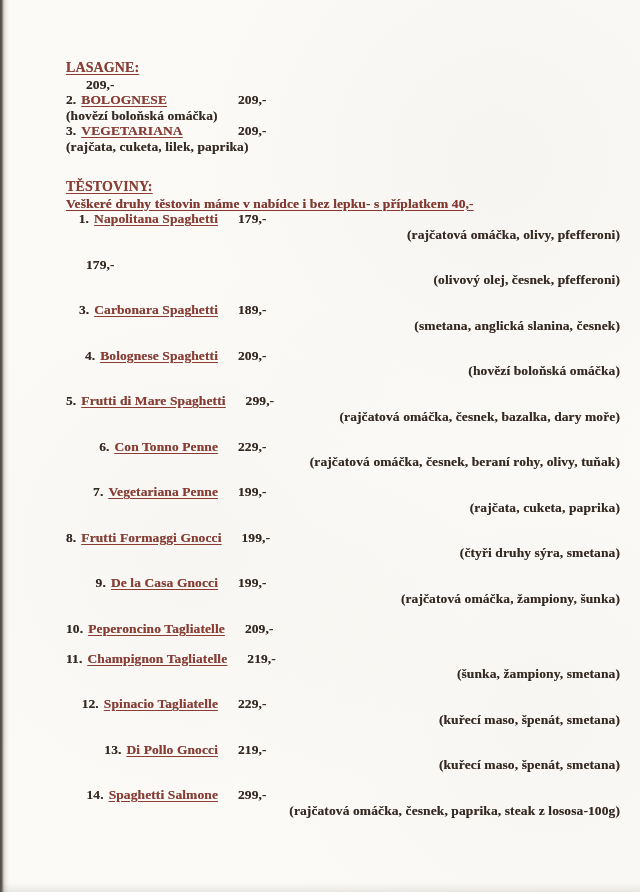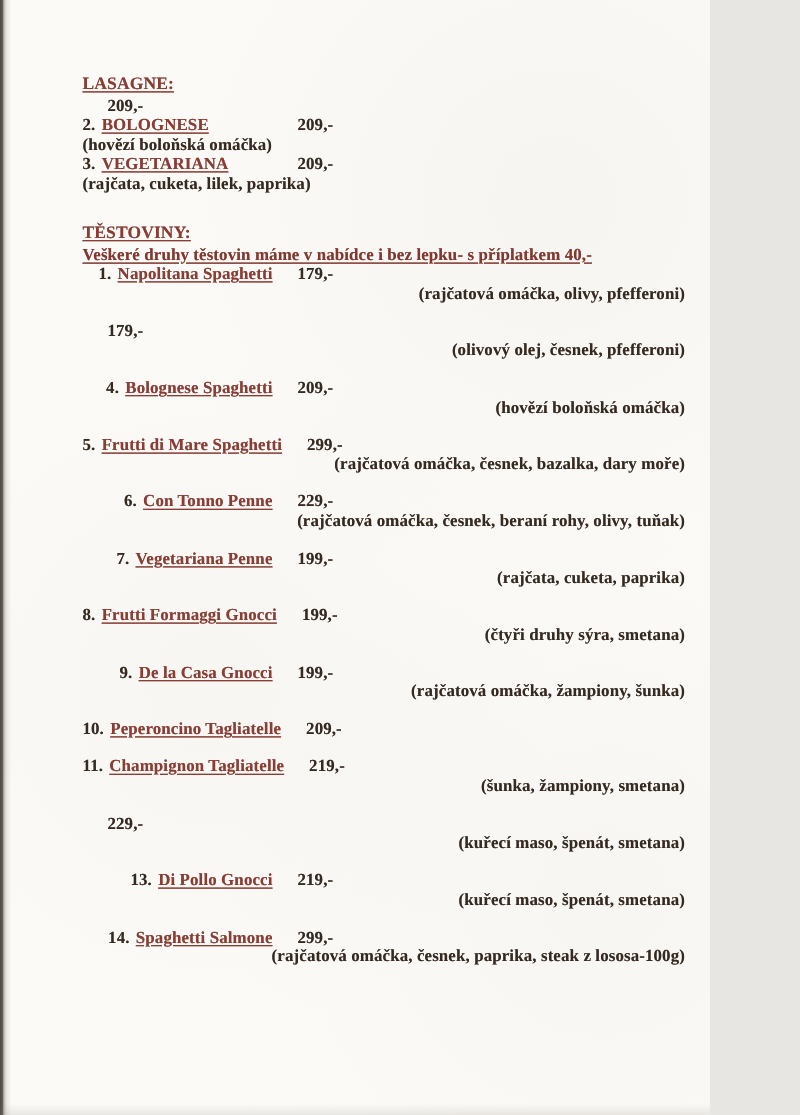--- a/index.html
+++ b/index.html
@@ -4,21 +4,21 @@
 <style>
   html, body { margin: 0; padding: 0; }
   body {
     width: 640px; height: 892px;
     background: #e8e6e2;
     font-family: "Liberation Serif", "DejaVu Serif", serif;
     -webkit-font-smoothing: antialiased;
   }
   .page {
     position: relative;
-    width: 568px; height: 892px;
+    width: 640px; height: 892px;
     overflow: hidden;
     background:
       radial-gradient(circle at 78% 18%, rgba(210,200,188,0.10), rgba(210,200,188,0) 38%),
       radial-gradient(circle at 30% 62%, rgba(205,196,184,0.08), rgba(205,196,184,0) 40%),
       radial-gradient(circle at 85% 80%, rgba(212,204,192,0.09), rgba(212,204,192,0) 35%),
       #fbfaf7;
   }
   
   .scan-edge-left {
     position: absolute; left: 0; top: 0; bottom: 0; width: 9px;
@@ -117,20 +117,27 @@
     <div class="item-desc">(rajčatová omáčka, olivy, pfefferoni)</div>
   </div>
 
   <div class="menu-item">
     <div class="item-line">
       <span class="item-price">179,-</span>
     </div>
     <div class="item-desc">(olivový olej, česnek, pfefferoni)</div>
   </div>
 
+  <div class="menu-item">
+    <div class="item-line">
+      <span class="name-wrap"><span class="item-number">3.</span><span class="item-name">Carbonara Spaghetti</span></span>
+      <span class="item-price">189,-</span>
+    </div>
+    <div class="item-desc">(smetana, anglická slanina, česnek)</div>
+  </div>
 
   <div class="menu-item">
     <div class="item-line">
       <span class="name-wrap"><span class="item-number">4.</span><span class="item-name">Bolognese Spaghetti</span></span>
       <span class="item-price">209,-</span>
     </div>
     <div class="item-desc">(hovězí boloňská omáčka)</div>
   </div>
 
   <div class="menu-item">
@@ -183,20 +190,21 @@
   <div class="menu-item">
     <div class="item-line">
       <span class="name-wrap"><span class="item-number">11.</span><span class="item-name">Champignon Tagliatelle</span></span>
       <span class="item-price">219,-</span>
     </div>
     <div class="item-desc">(šunka, žampiony, smetana)</div>
   </div>
 
   <div class="menu-item">
     <div class="item-line">
+      <span class="name-wrap"><span class="item-number">12.</span><span class="item-name">Spinacio Tagliatelle</span></span>
       <span class="item-price">229,-</span>
     </div>
     <div class="item-desc">(kuřecí maso, špenát, smetana)</div>
   </div>
 
   <div class="menu-item">
     <div class="item-line">
       <span class="name-wrap"><span class="item-number">13.</span><span class="item-name">Di Pollo Gnocci</span></span>
       <span class="item-price">219,-</span>
     </div>

